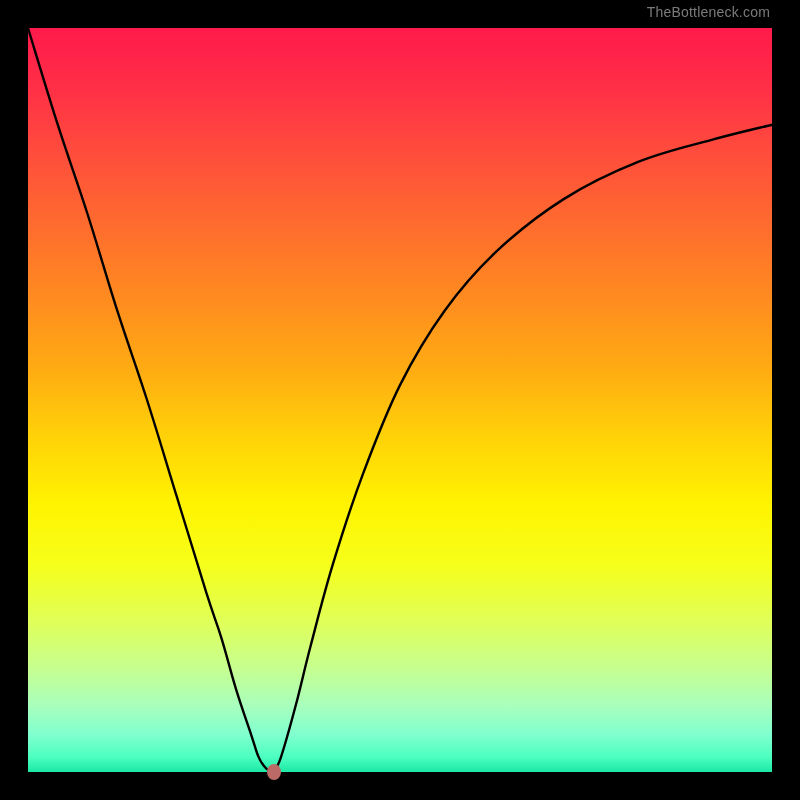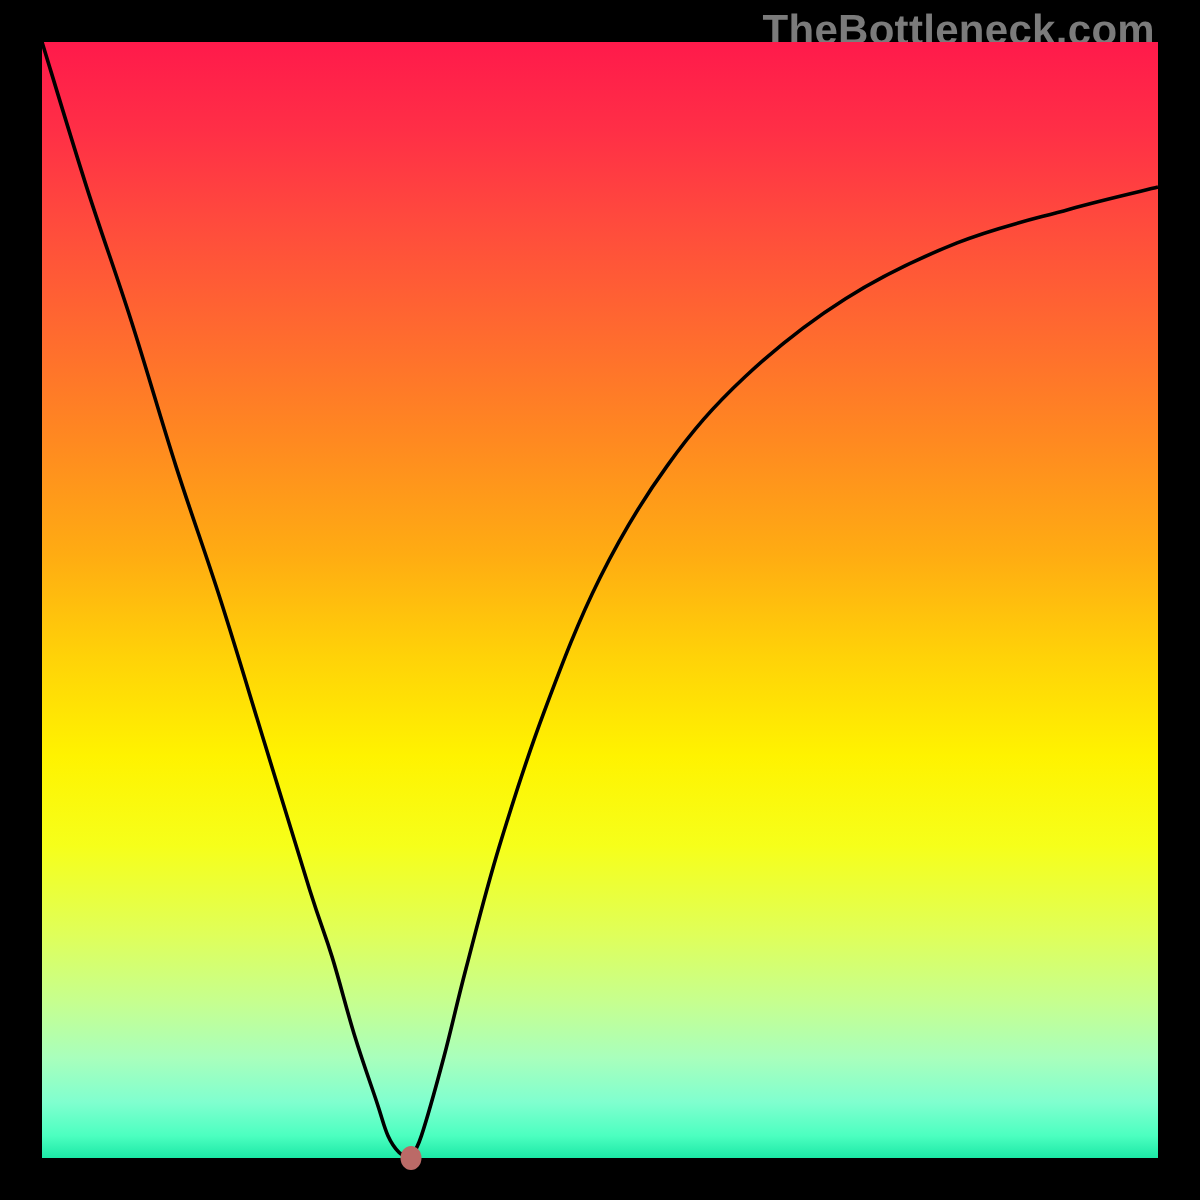--- a/index.html
+++ b/index.html
@@ -40,22 +40,22 @@
       #80ffcf 95%,
       #4cffc0 98%,
       #1ce8a6 100%
     );
   }
   .watermark {
     position: absolute;
     top: 4px;
     right: 30px;
     color: #7b7b7b;
-    font-size: 28px;
-    font-weight: 700;
+    font-size: 14px;
+    font-weight: 400;
     letter-spacing: 0.2px;
     user-select: none;
   }
   svg.curve {
     position: absolute;
     left: 0;
     top: 0;
     width: 744px;
     height: 744px;
     overflow: visible;

